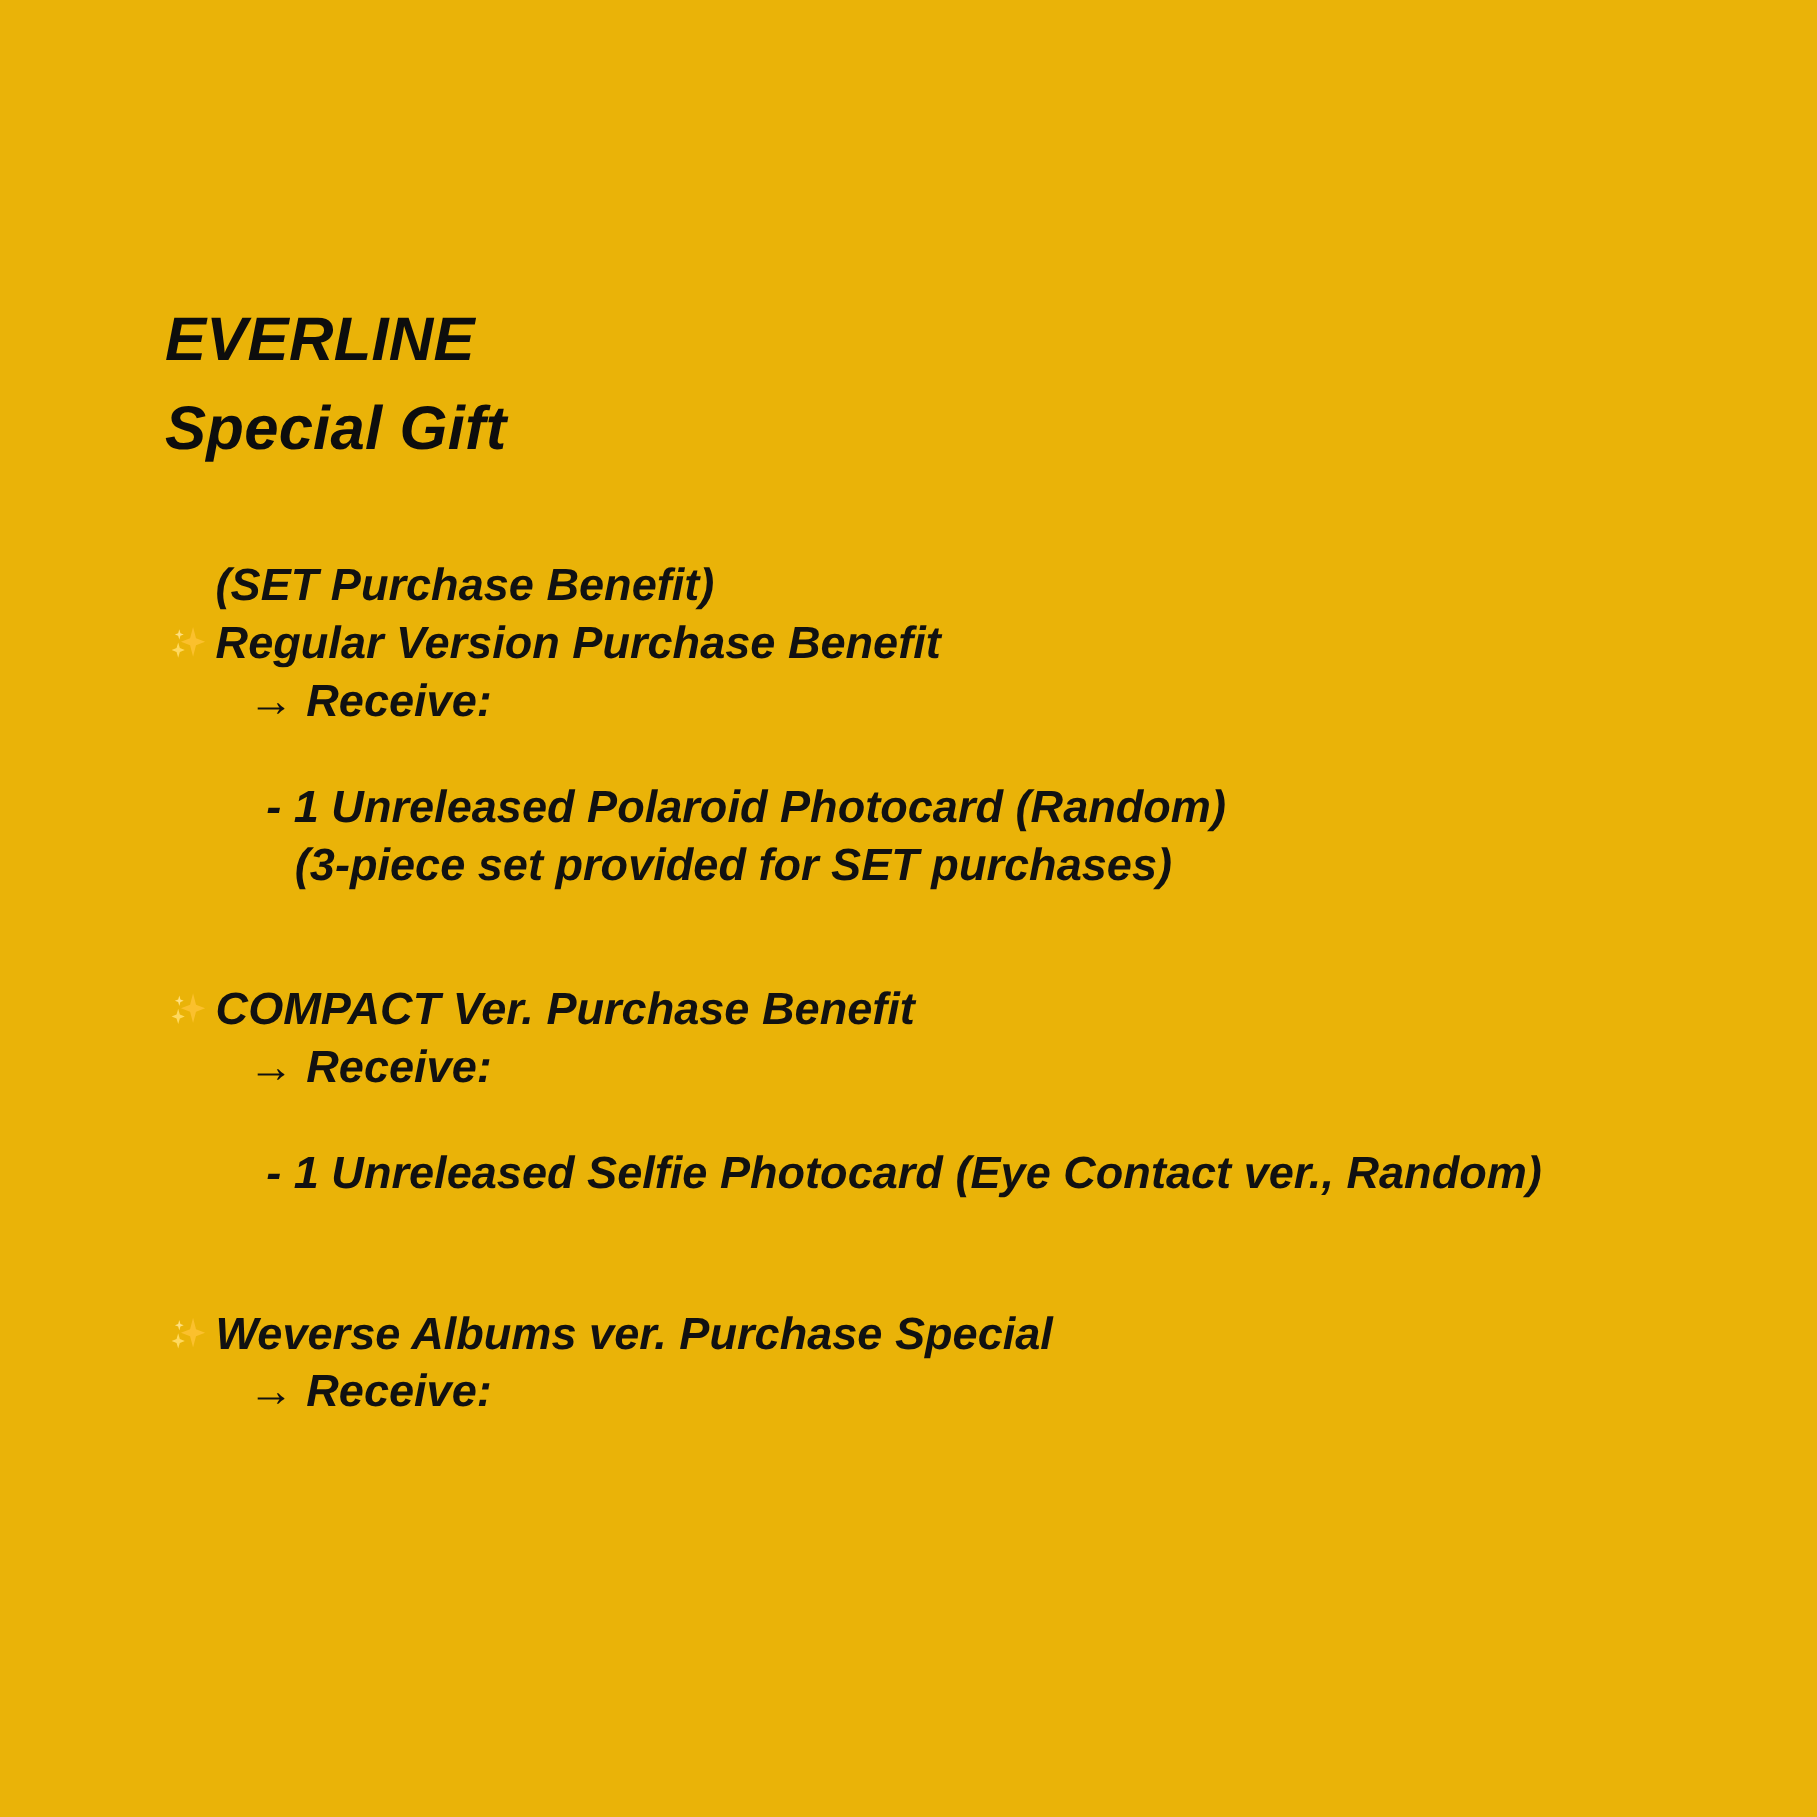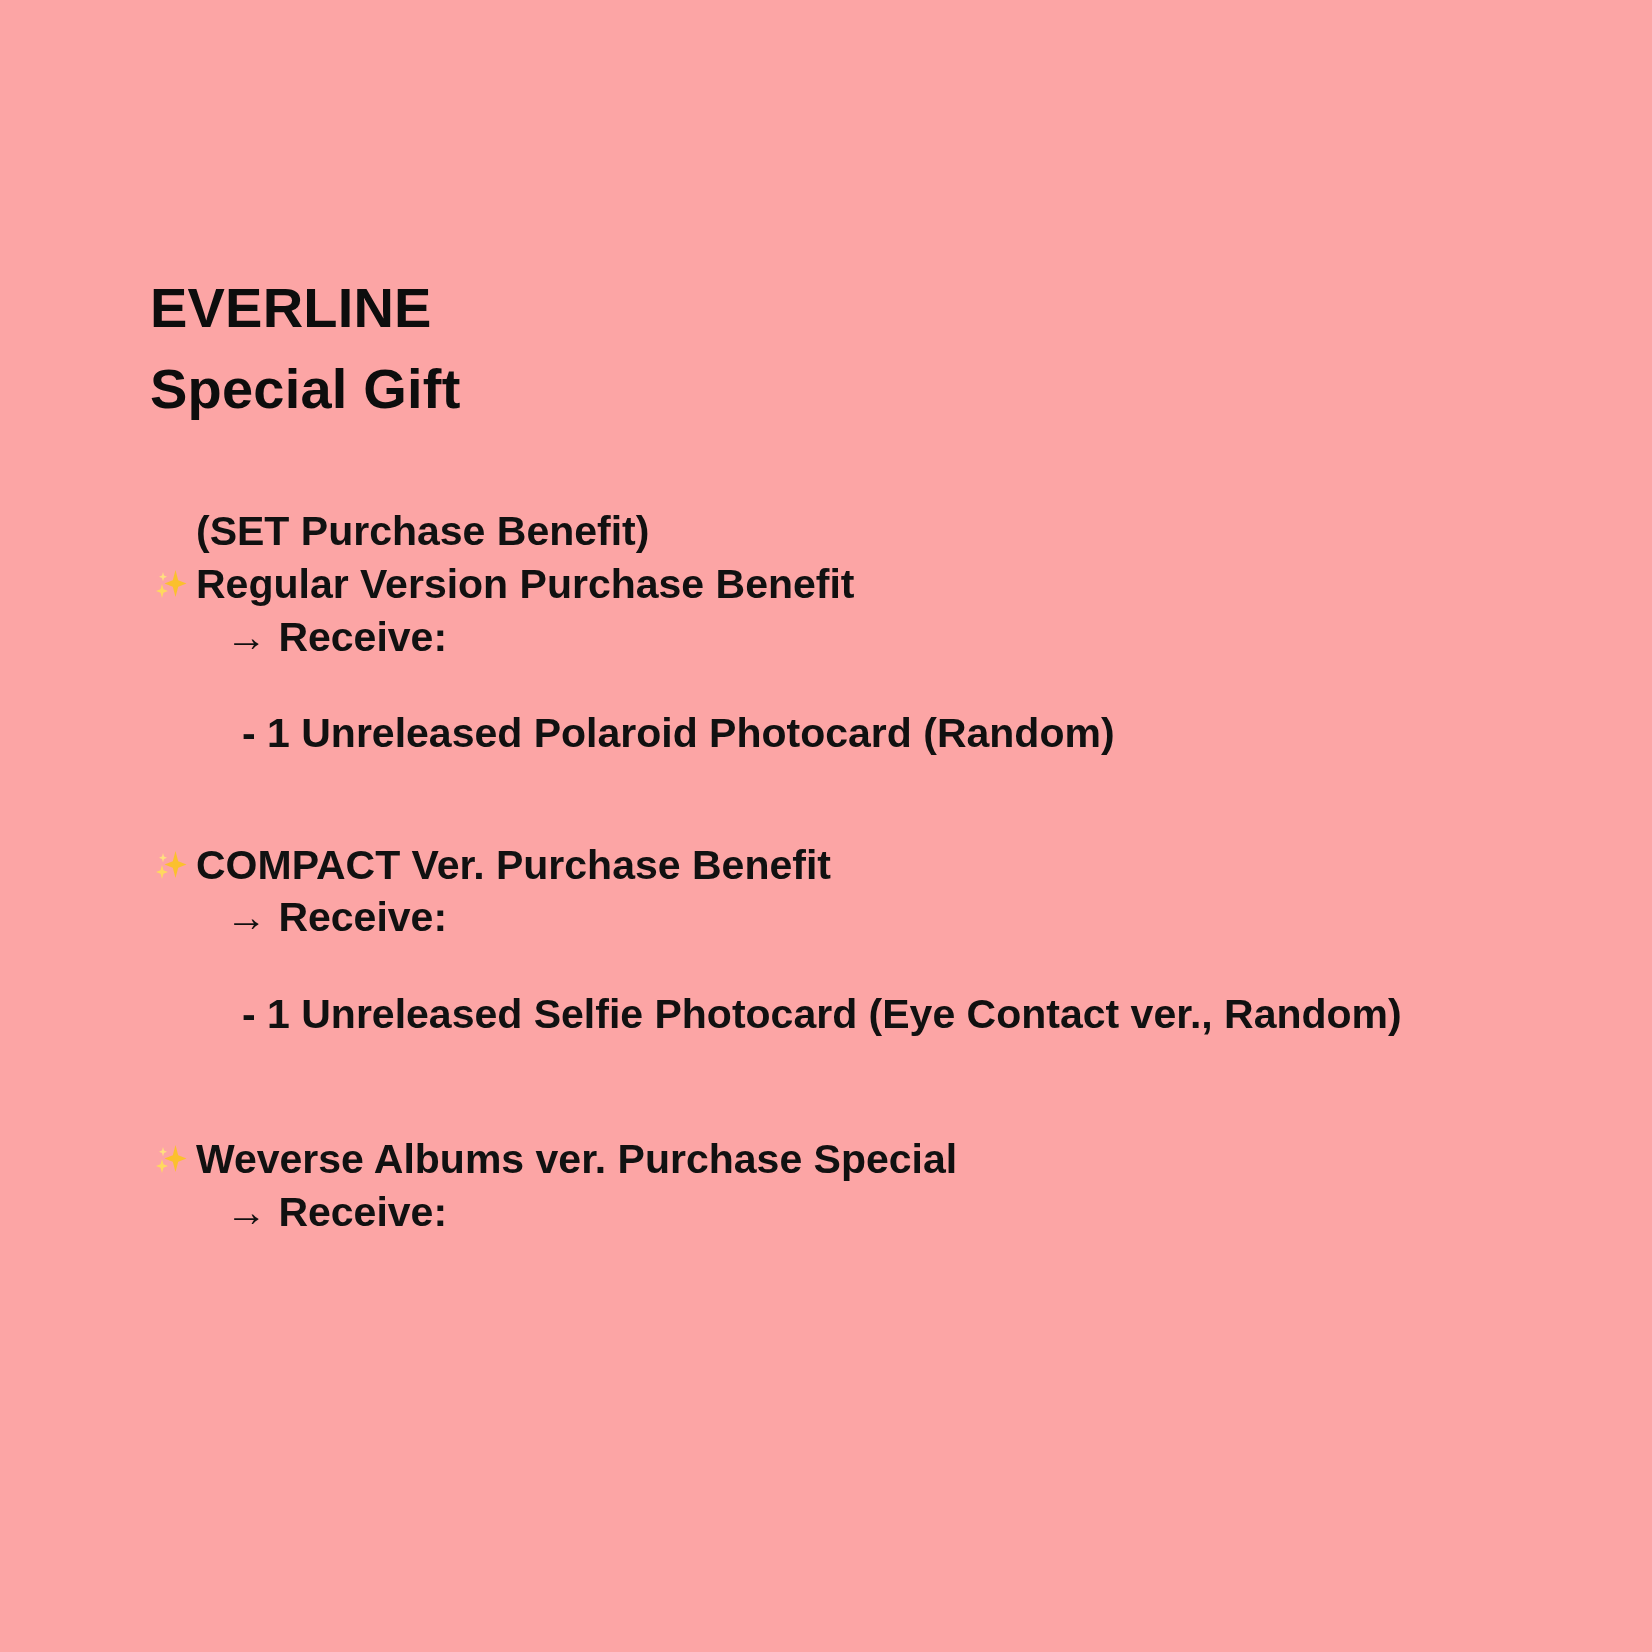--- a/index.html
+++ b/index.html
@@ -11,21 +11,22 @@
     height: 1652px;
     background: #ffffff;
     font-family: "Liberation Sans", "DejaVu Sans", sans-serif;
     overflow: hidden;
   }
 
   .slide {
     position: relative;
     width: 1652px;
     height: 1652px;
-    background: #fca5a5;
+    background: #eab308;
+    font-style: italic;
   }
 
   
   .title-block {
     position: absolute;
     left: 150px;
     top: 268px;
   }
   .title-line {
     font-size: 56px;
@@ -106,20 +107,21 @@
           <svg viewBox="0 0 40 40" xmlns="http://www.w3.org/2000/svg">
             <path d="M23.5 6 L26.2 16.3 L34.5 19.5 L26.2 22.7 L23.5 33 L20.8 22.7 L12.5 19.5 L20.8 16.3 Z" fill="#fbc02d"></path>
             <path d="M10 20 L11.5 25.2 L16 27 L11.5 28.8 L10 34 L8.5 28.8 L4 27 L8.5 25.2 Z" fill="#ffd95e"></path>
             <path d="M11 8 L12 11.6 L15 12.8 L12 14 L11 17.6 L10 14 L7 12.8 L10 11.6 Z" fill="#ffe07f"></path>
           </svg>
         </span>
         <span>Regular Version Purchase Benefit</span>
       </div>
       <div class="line indent-2">→ Receive:</div>
       <div class="line indent-3">- 1 Unreleased Polaroid Photocard (Random)</div>
+      <div class="line indent-4">(3-piece set provided for SET purchases)</div>
     </div>
 
     <div class="section gap-2">
       <div class="line heading">
         <span class="sparkle">
           <svg viewBox="0 0 40 40" xmlns="http://www.w3.org/2000/svg">
             <path d="M23.5 6 L26.2 16.3 L34.5 19.5 L26.2 22.7 L23.5 33 L20.8 22.7 L12.5 19.5 L20.8 16.3 Z" fill="#fbc02d"></path>
             <path d="M10 20 L11.5 25.2 L16 27 L11.5 28.8 L10 34 L8.5 28.8 L4 27 L8.5 25.2 Z" fill="#ffd95e"></path>
             <path d="M11 8 L12 11.6 L15 12.8 L12 14 L11 17.6 L10 14 L7 12.8 L10 11.6 Z" fill="#ffe07f"></path>
           </svg>

